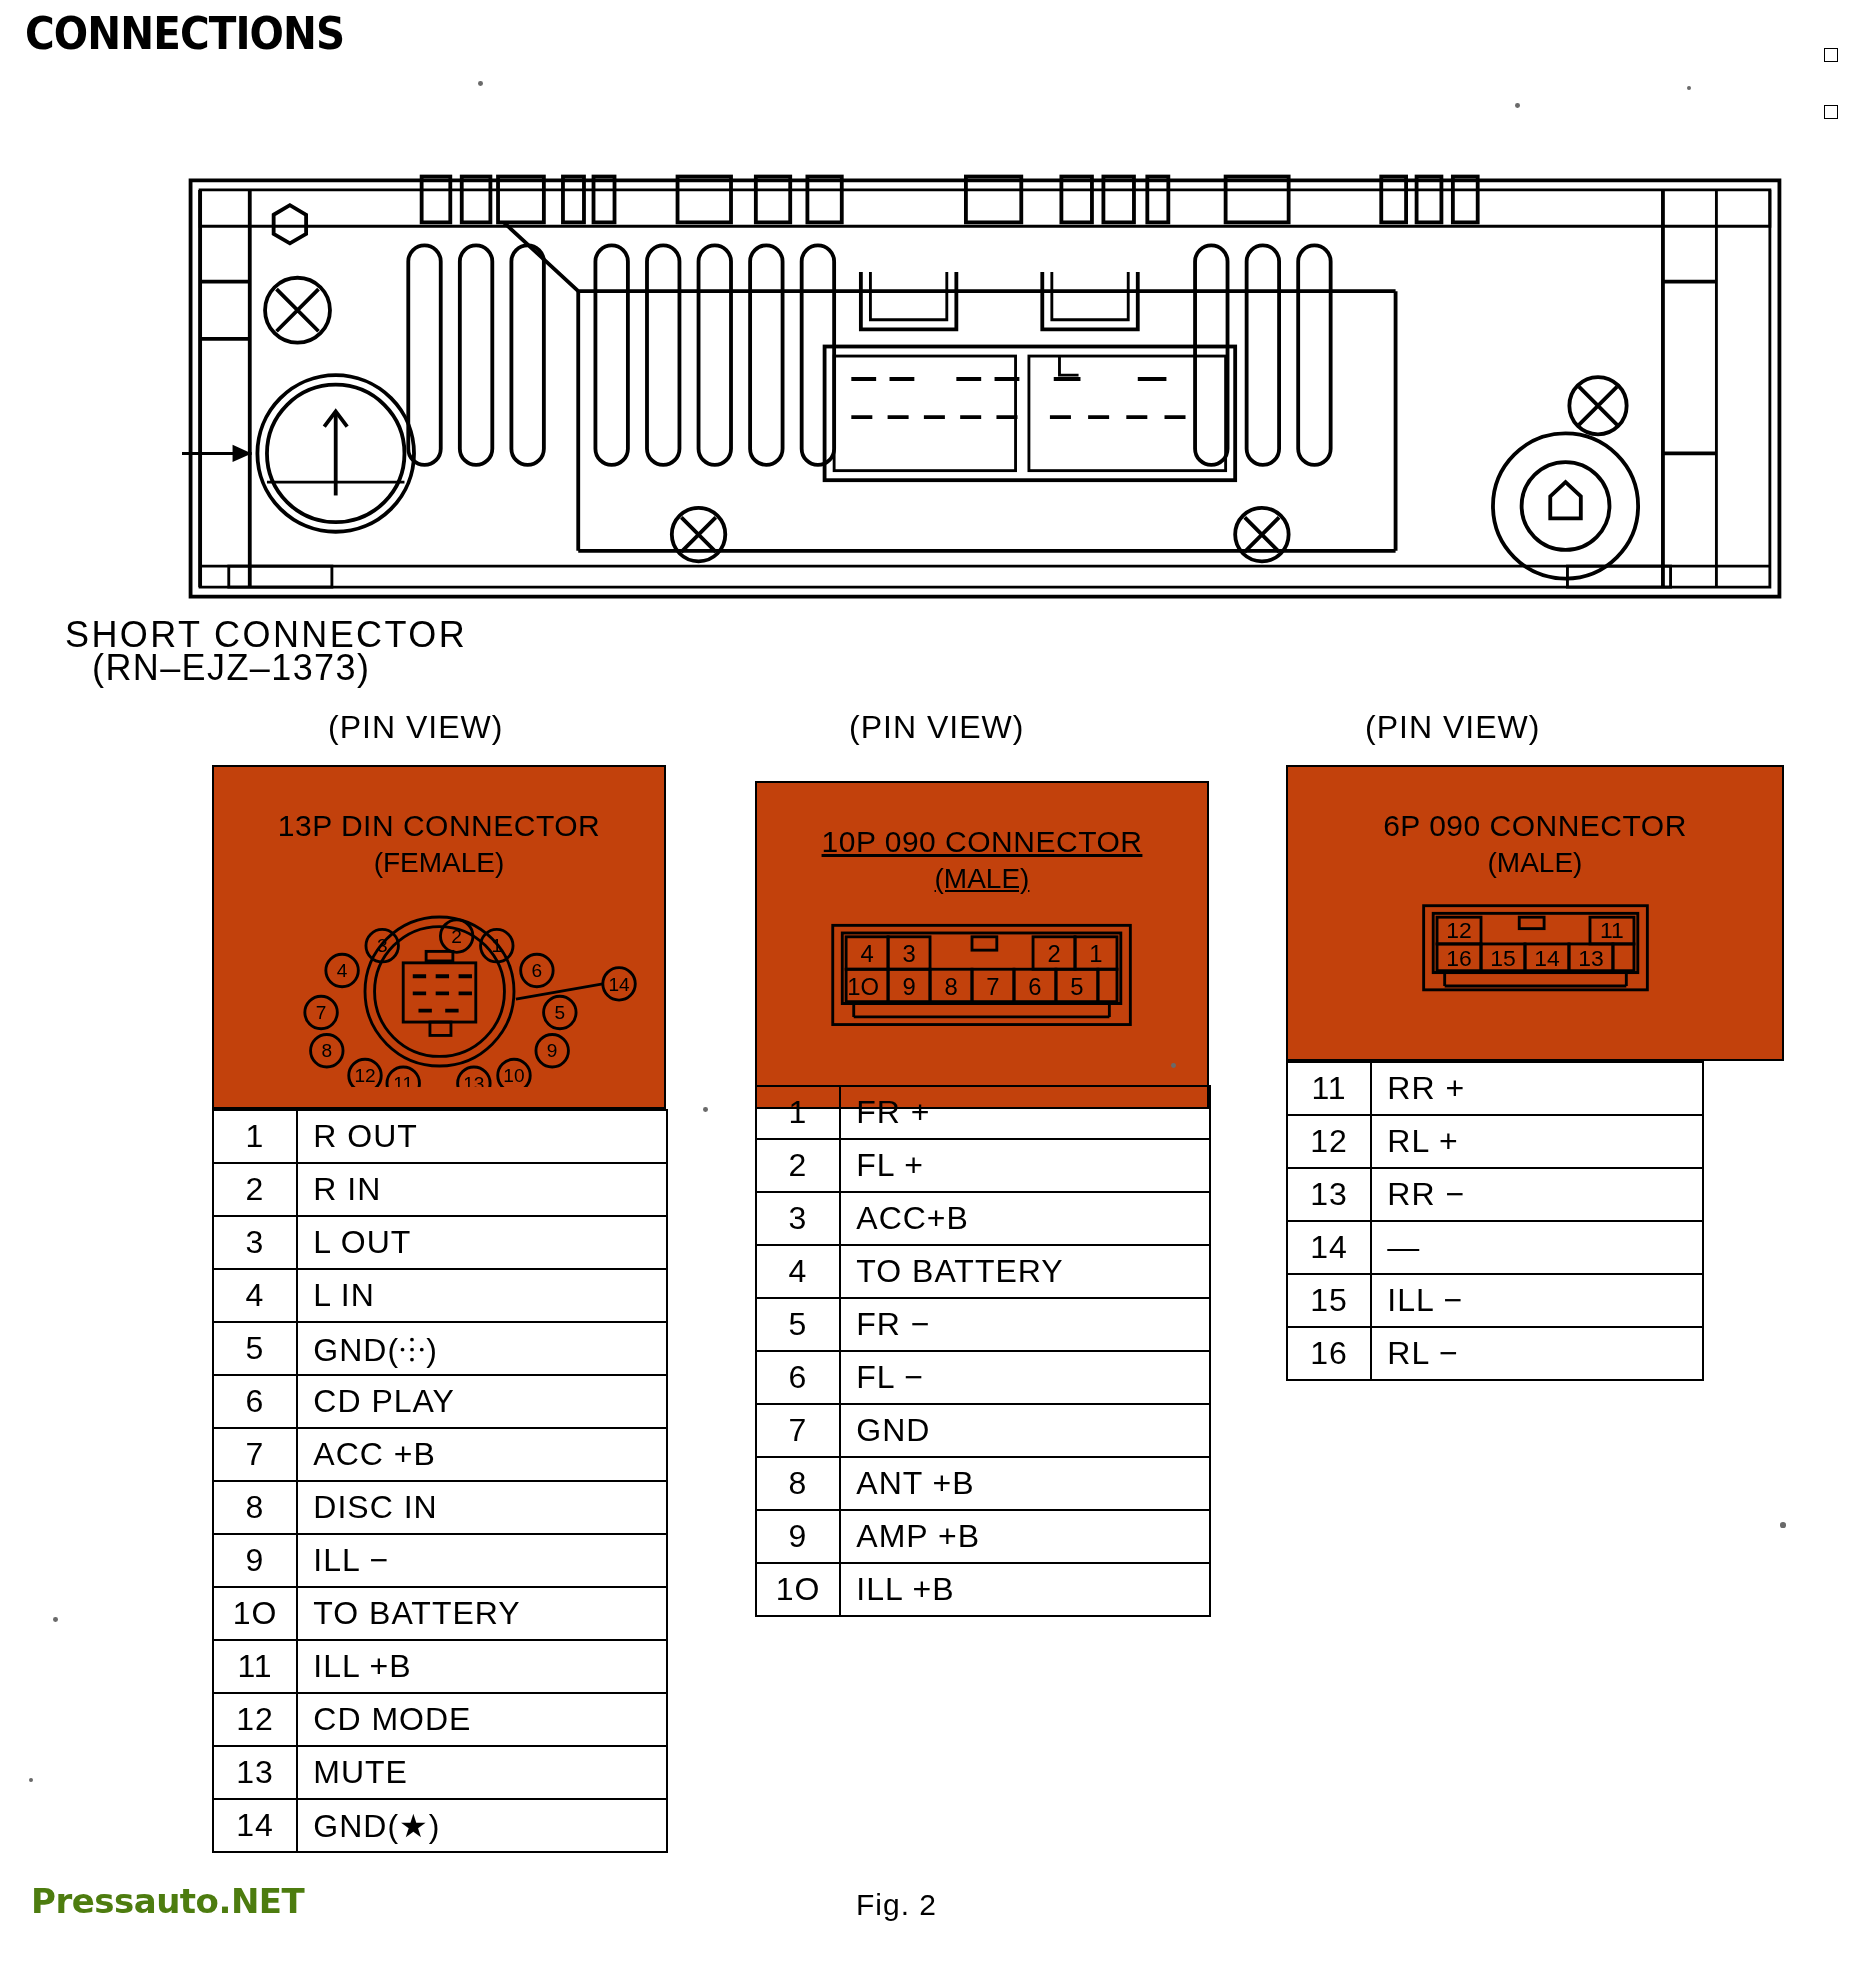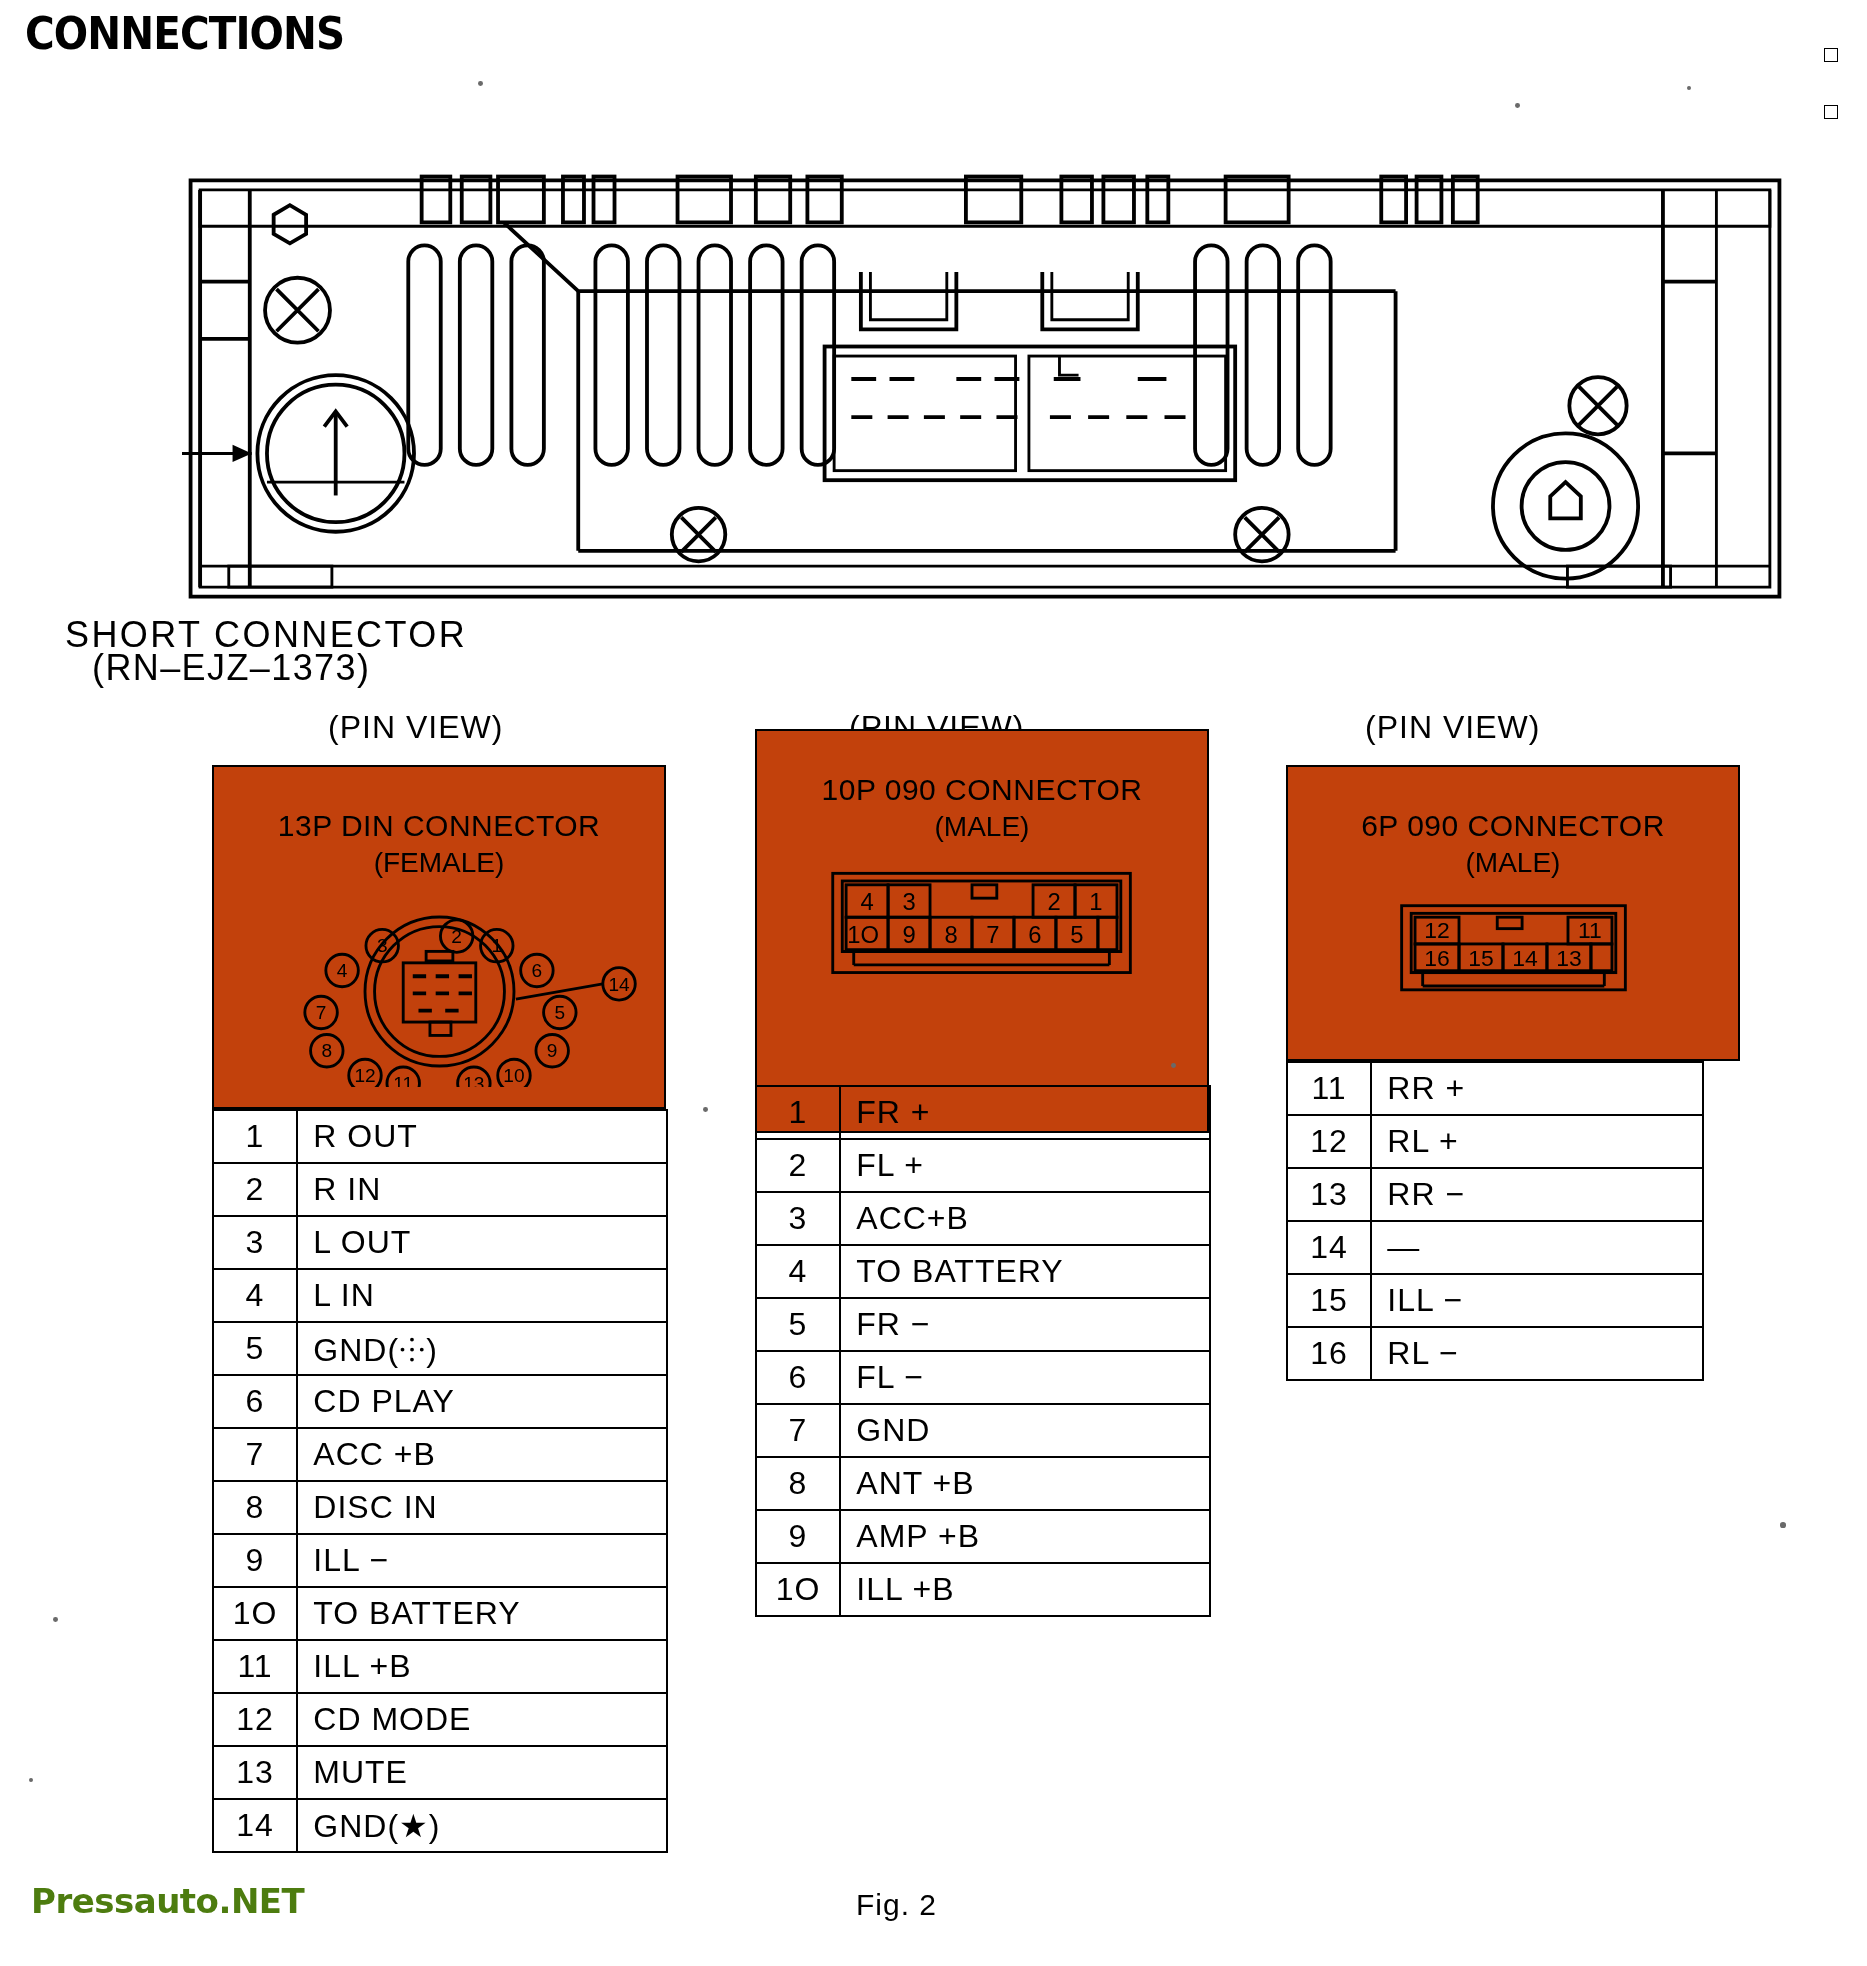--- a/index.html
+++ b/index.html
@@ -67,22 +67,22 @@
   #pinview-label-6p  { left: 1365px; top: 709px; }
 
   
   .panel {
     position: absolute;
     border: 2.9px solid #000;
     box-sizing: border-box;
     background: #c2410c;
   }
   #panel-13p { left: 212px; top: 765px; width: 454px; height: 344px; }
-  #panel-10p { left: 755px; top: 729px; width: 454px; height: 404px; }
-  #panel-6p  { left: 1286px; top: 765px; width: 454px; height: 296px; }
+  #panel-10p { left: 755px; top: 781px; width: 454px; height: 328px; text-decoration: underline; }
+  #panel-6p  { left: 1286px; top: 765px; width: 498px; height: 296px; }
 
   .panel-title {
     text-align: center;
     font-size: 30px;
     letter-spacing: 0.5px;
     margin-top: 42px;
     font-family: "Liberation Sans", sans-serif;
   }
   .panel-subtitle {
     text-align: center;

